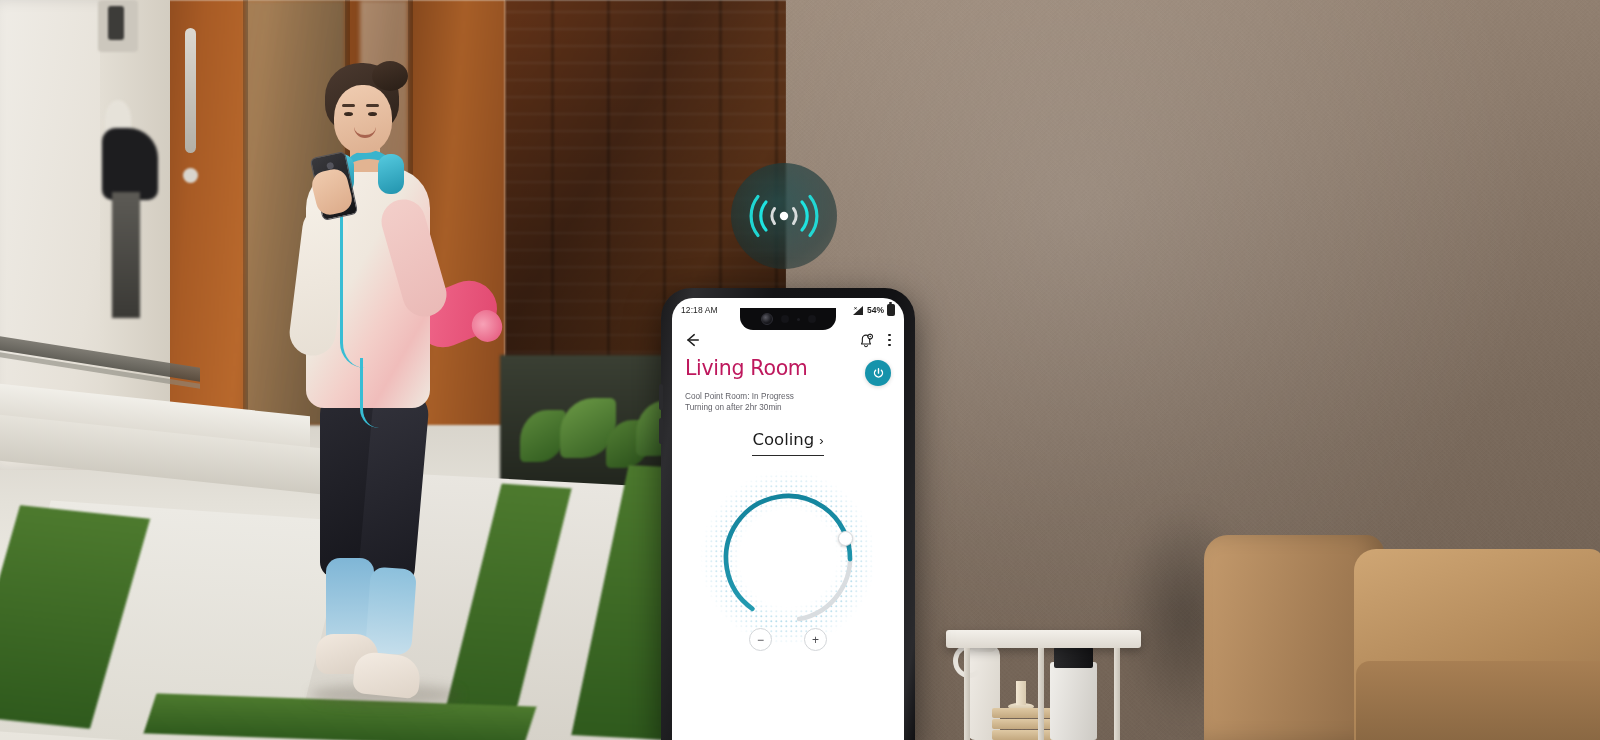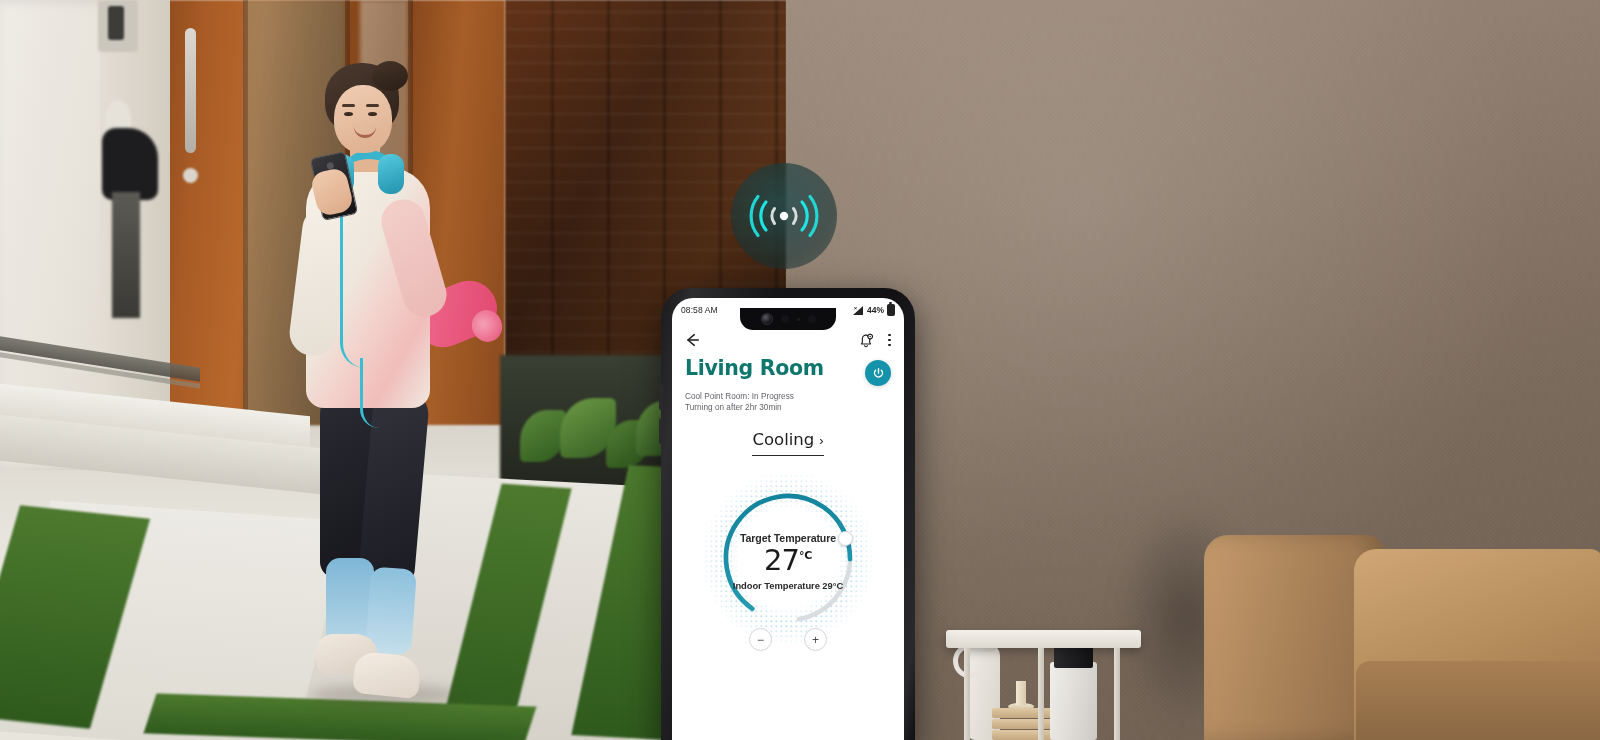--- a/index.html
+++ b/index.html
@@ -217,21 +217,21 @@
     justify-content:space-between;padding:0 11px;box-sizing:border-box;}
   .back-ico{width:18px;height:18px;cursor:pointer;}
   .appbar-right{display:flex;align-items:center;gap:12px;}
   .bell-ico{width:16px;height:17px;}
   .kebab{display:flex;flex-direction:column;gap:2.4px;align-items:center;padding:2px;}
   .kebab i{width:2.6px;height:2.6px;border-radius:50%;background:#1d1d1d;display:block;}
 
   
   .head{position:absolute;left:0;top:60px;width:232px;padding:0 13px;box-sizing:border-box;}
   .head-row{display:flex;align-items:flex-start;justify-content:space-between;}
-  .room-title{font-size:20.5px;font-weight:700;color:#0f766e;letter-spacing:-.3px;line-height:1.05;
+  .room-title{font-size:20.5px;font-weight:400;color:#be185d;letter-spacing:-.3px;line-height:1.05;
     font-family:"DejaVu Sans",sans-serif;}
   .power-btn{width:26px;height:26px;border-radius:50%;background:#1593ab;flex:none;margin-top:2px;
     display:flex;align-items:center;justify-content:center;box-shadow:0 1px 4px rgba(0,0,0,.16);}
   .sub1,.sub2{font-size:8.2px;color:#63636a;line-height:1.38;letter-spacing:.02px;}
   .sub1{margin-top:5px;}
 
   
   .mode-wrap{position:absolute;left:0;top:132px;width:232px;display:flex;justify-content:center;}
   .mode{display:flex;align-items:baseline;gap:5px;padding-bottom:6px;border-bottom:1.8px solid #2a2a2a;}
   .mode-label{font-size:16.5px;color:#1b1b1b;font-weight:400;font-family:"DejaVu Sans",sans-serif;}
@@ -384,27 +384,27 @@
   </div>
 
   <div class="phone">
     <div class="phone-frame"></div>
     <div class="phone-btn" style="top:96px;height:26px;"></div>
     <div class="phone-btn" style="top:130px;height:26px;"></div>
 
     <div class="phone-screen">
 
       <div class="statusbar">
-        <span class="sb-time">08:58 AM</span>
+        <span class="sb-time">12:18 AM</span>
         <span class="sb-right">
           <svg class="sb-sig" viewBox="0 0 11 9">
             <path d="M10 0 L10 9 L0 9 Z" fill="#222"></path>
             <path d="M1.4 1.2 L3.6 3.4 M3.6 1.2 L1.4 3.4" stroke="#222" stroke-width=".9"></path>
           </svg>
-          <span class="sb-batt-pct">44%</span>
+          <span class="sb-batt-pct">54%</span>
           <span class="sb-bat"></span>
         </span>
       </div>
 
       <div class="phone-notch">
         <span class="notch-cam"></span>
         <span class="notch-dot2"></span>
         <span class="notch-dot"></span>
         <span class="notch-dot2"></span>
       </div>
@@ -470,27 +470,20 @@
               <stop offset="55%" stop-color="#1e93ab"></stop>
               <stop offset="100%" stop-color="#2aa5b8"></stop>
             </linearGradient>
           </defs>
           <rect x="0" y="0" width="176" height="176" fill="url(#dots)" mask="url(#ringmask)" opacity=".85"></rect>
           <circle cx="88" cy="88" r="62" fill="none" stroke="#d9dde0" stroke-width="4.6" stroke-linecap="round" stroke-dasharray="340 500" transform="rotate(125 88 88)"></circle>
           <circle cx="88" cy="88" r="62" fill="none" stroke="url(#arcg)" stroke-width="4.6" stroke-linecap="round" stroke-dasharray="255 500" transform="rotate(125 88 88)"></circle>
         </svg>
         <div class="dial-knob" style="left:166px;top:61px;"></div>
 
-        <div class="dial-center">
-          <div class="t-label">Target Temperature</div>
-          <div class="t-big">
-            <span>27</span><span class="t-unit">°C</span>
-          </div>
-          <div class="t-indoor">Indoor Temperature 29°C</div>
-        </div>
 
         <div class="steppers">
           <div class="step-btn">−</div>
           <div class="step-btn">+</div>
         </div>
       </div>
 
 
     </div>
   </div>

